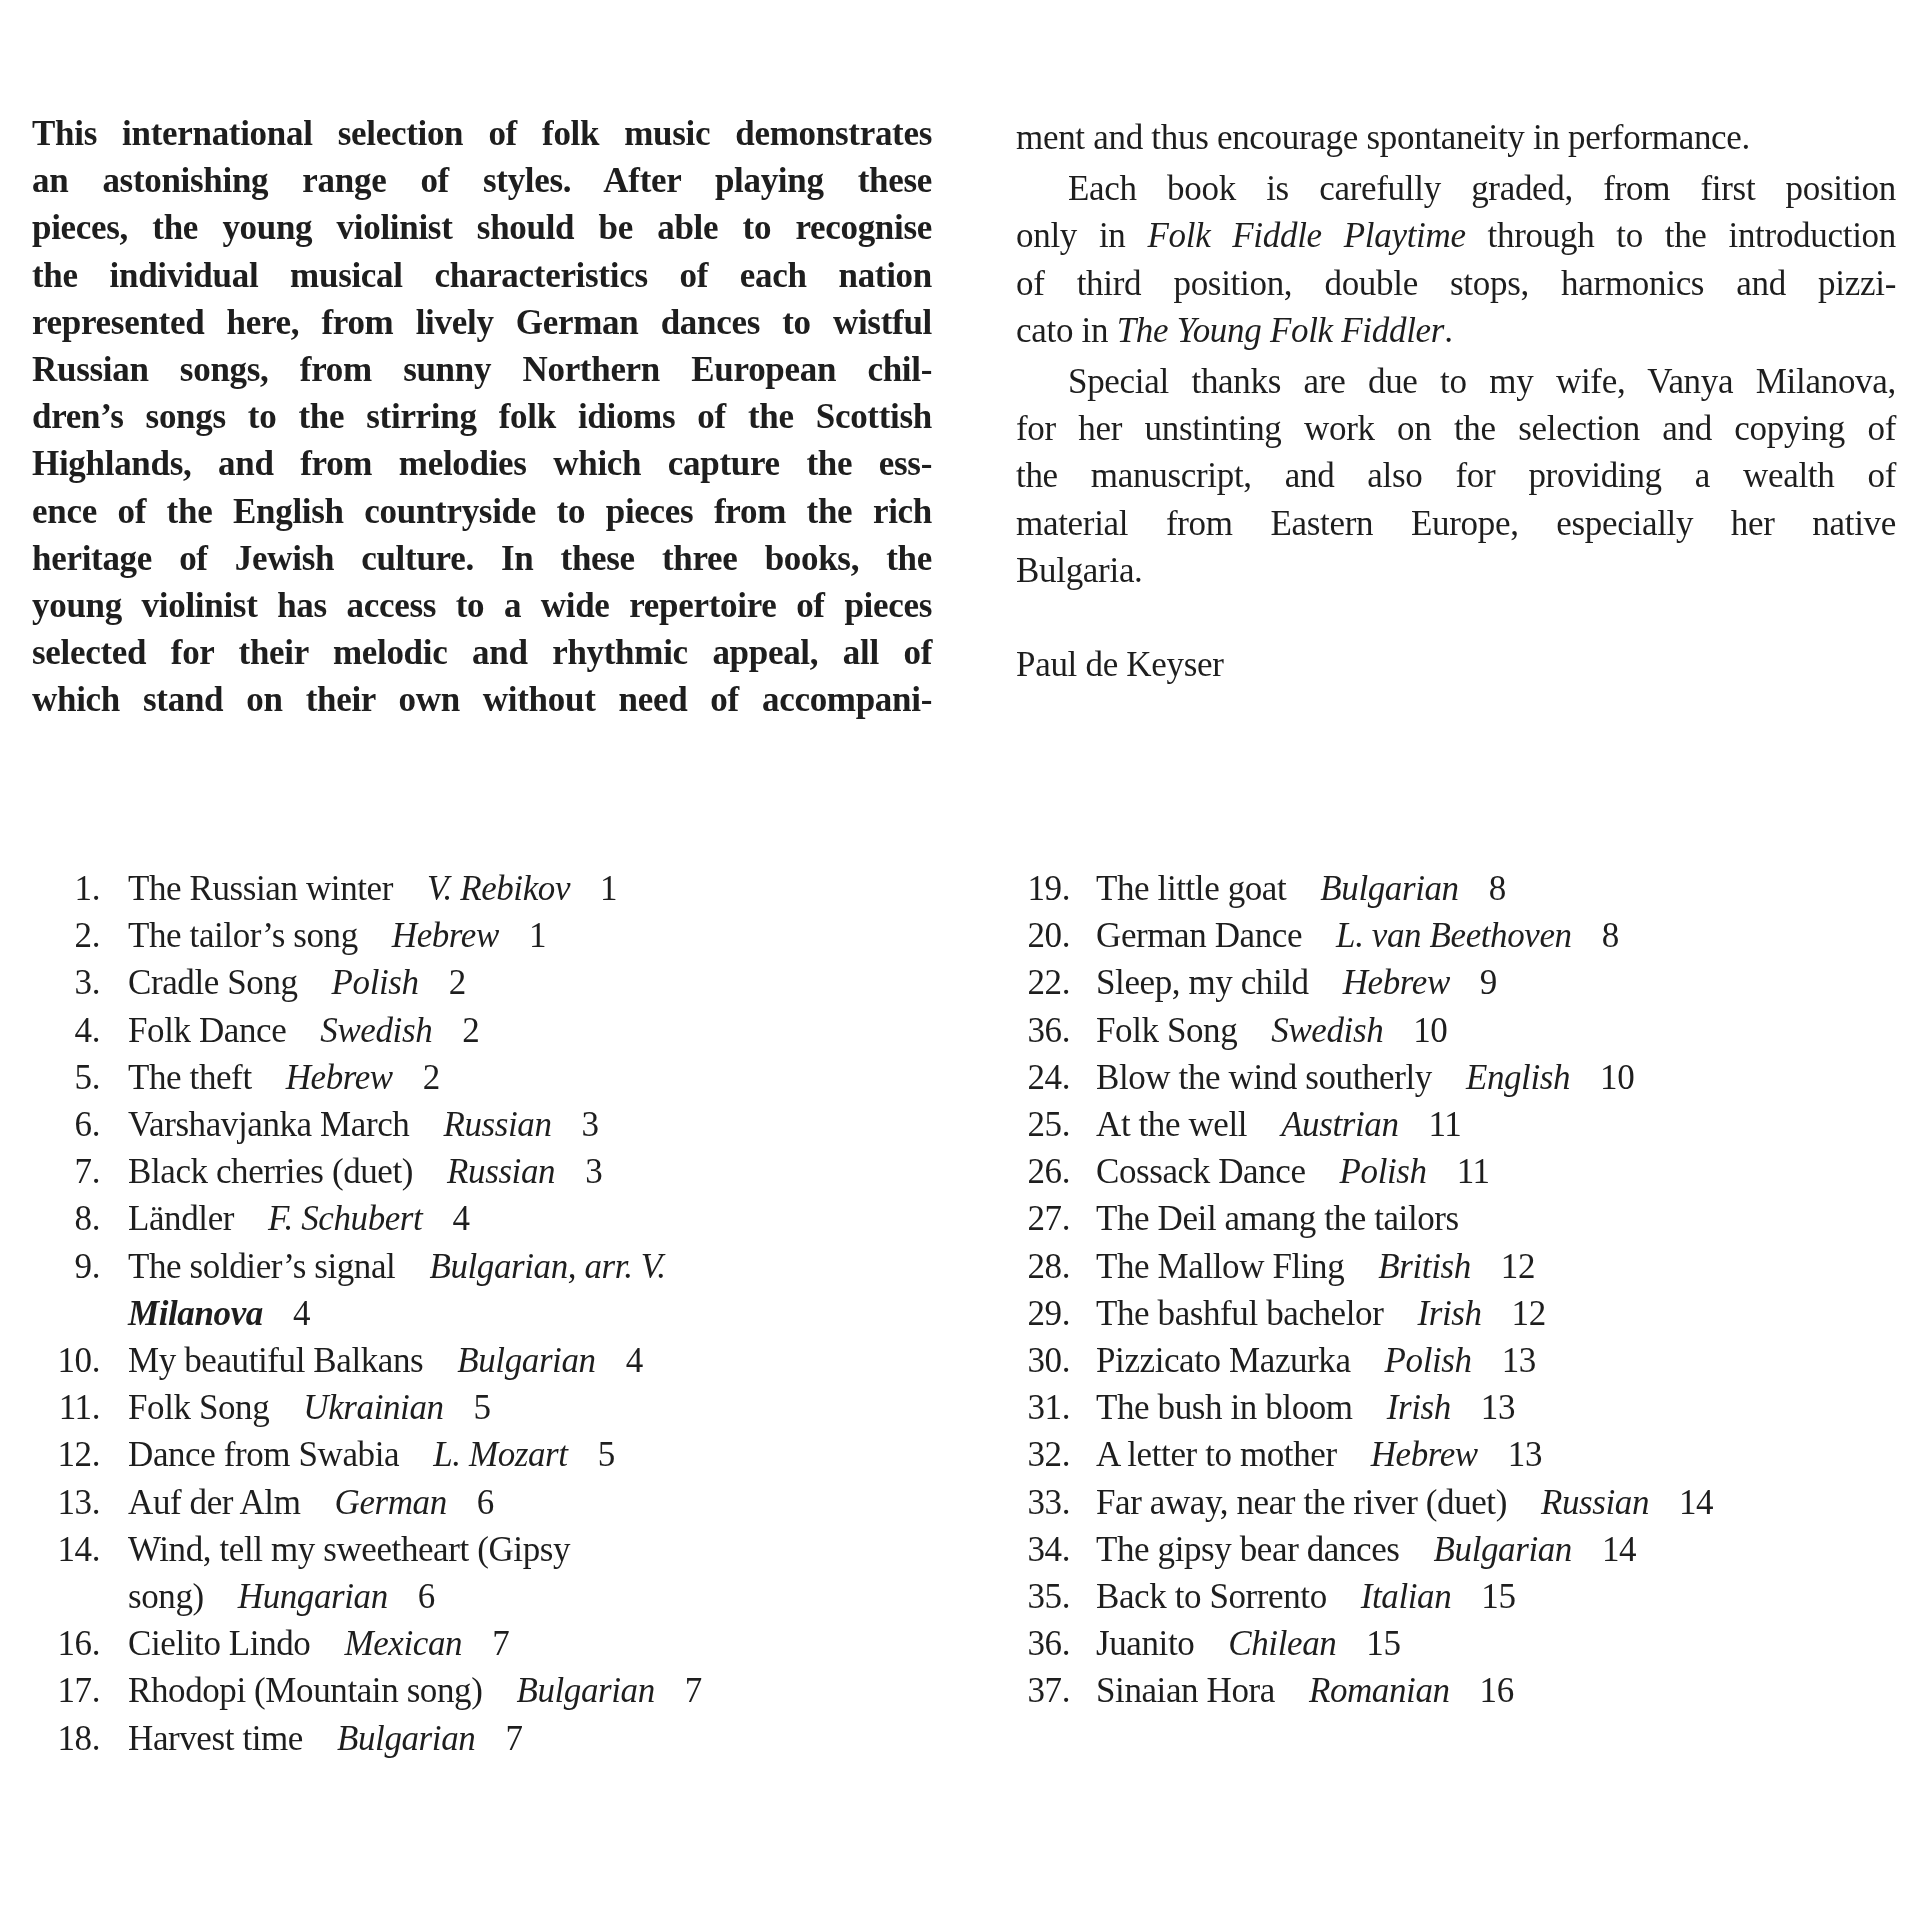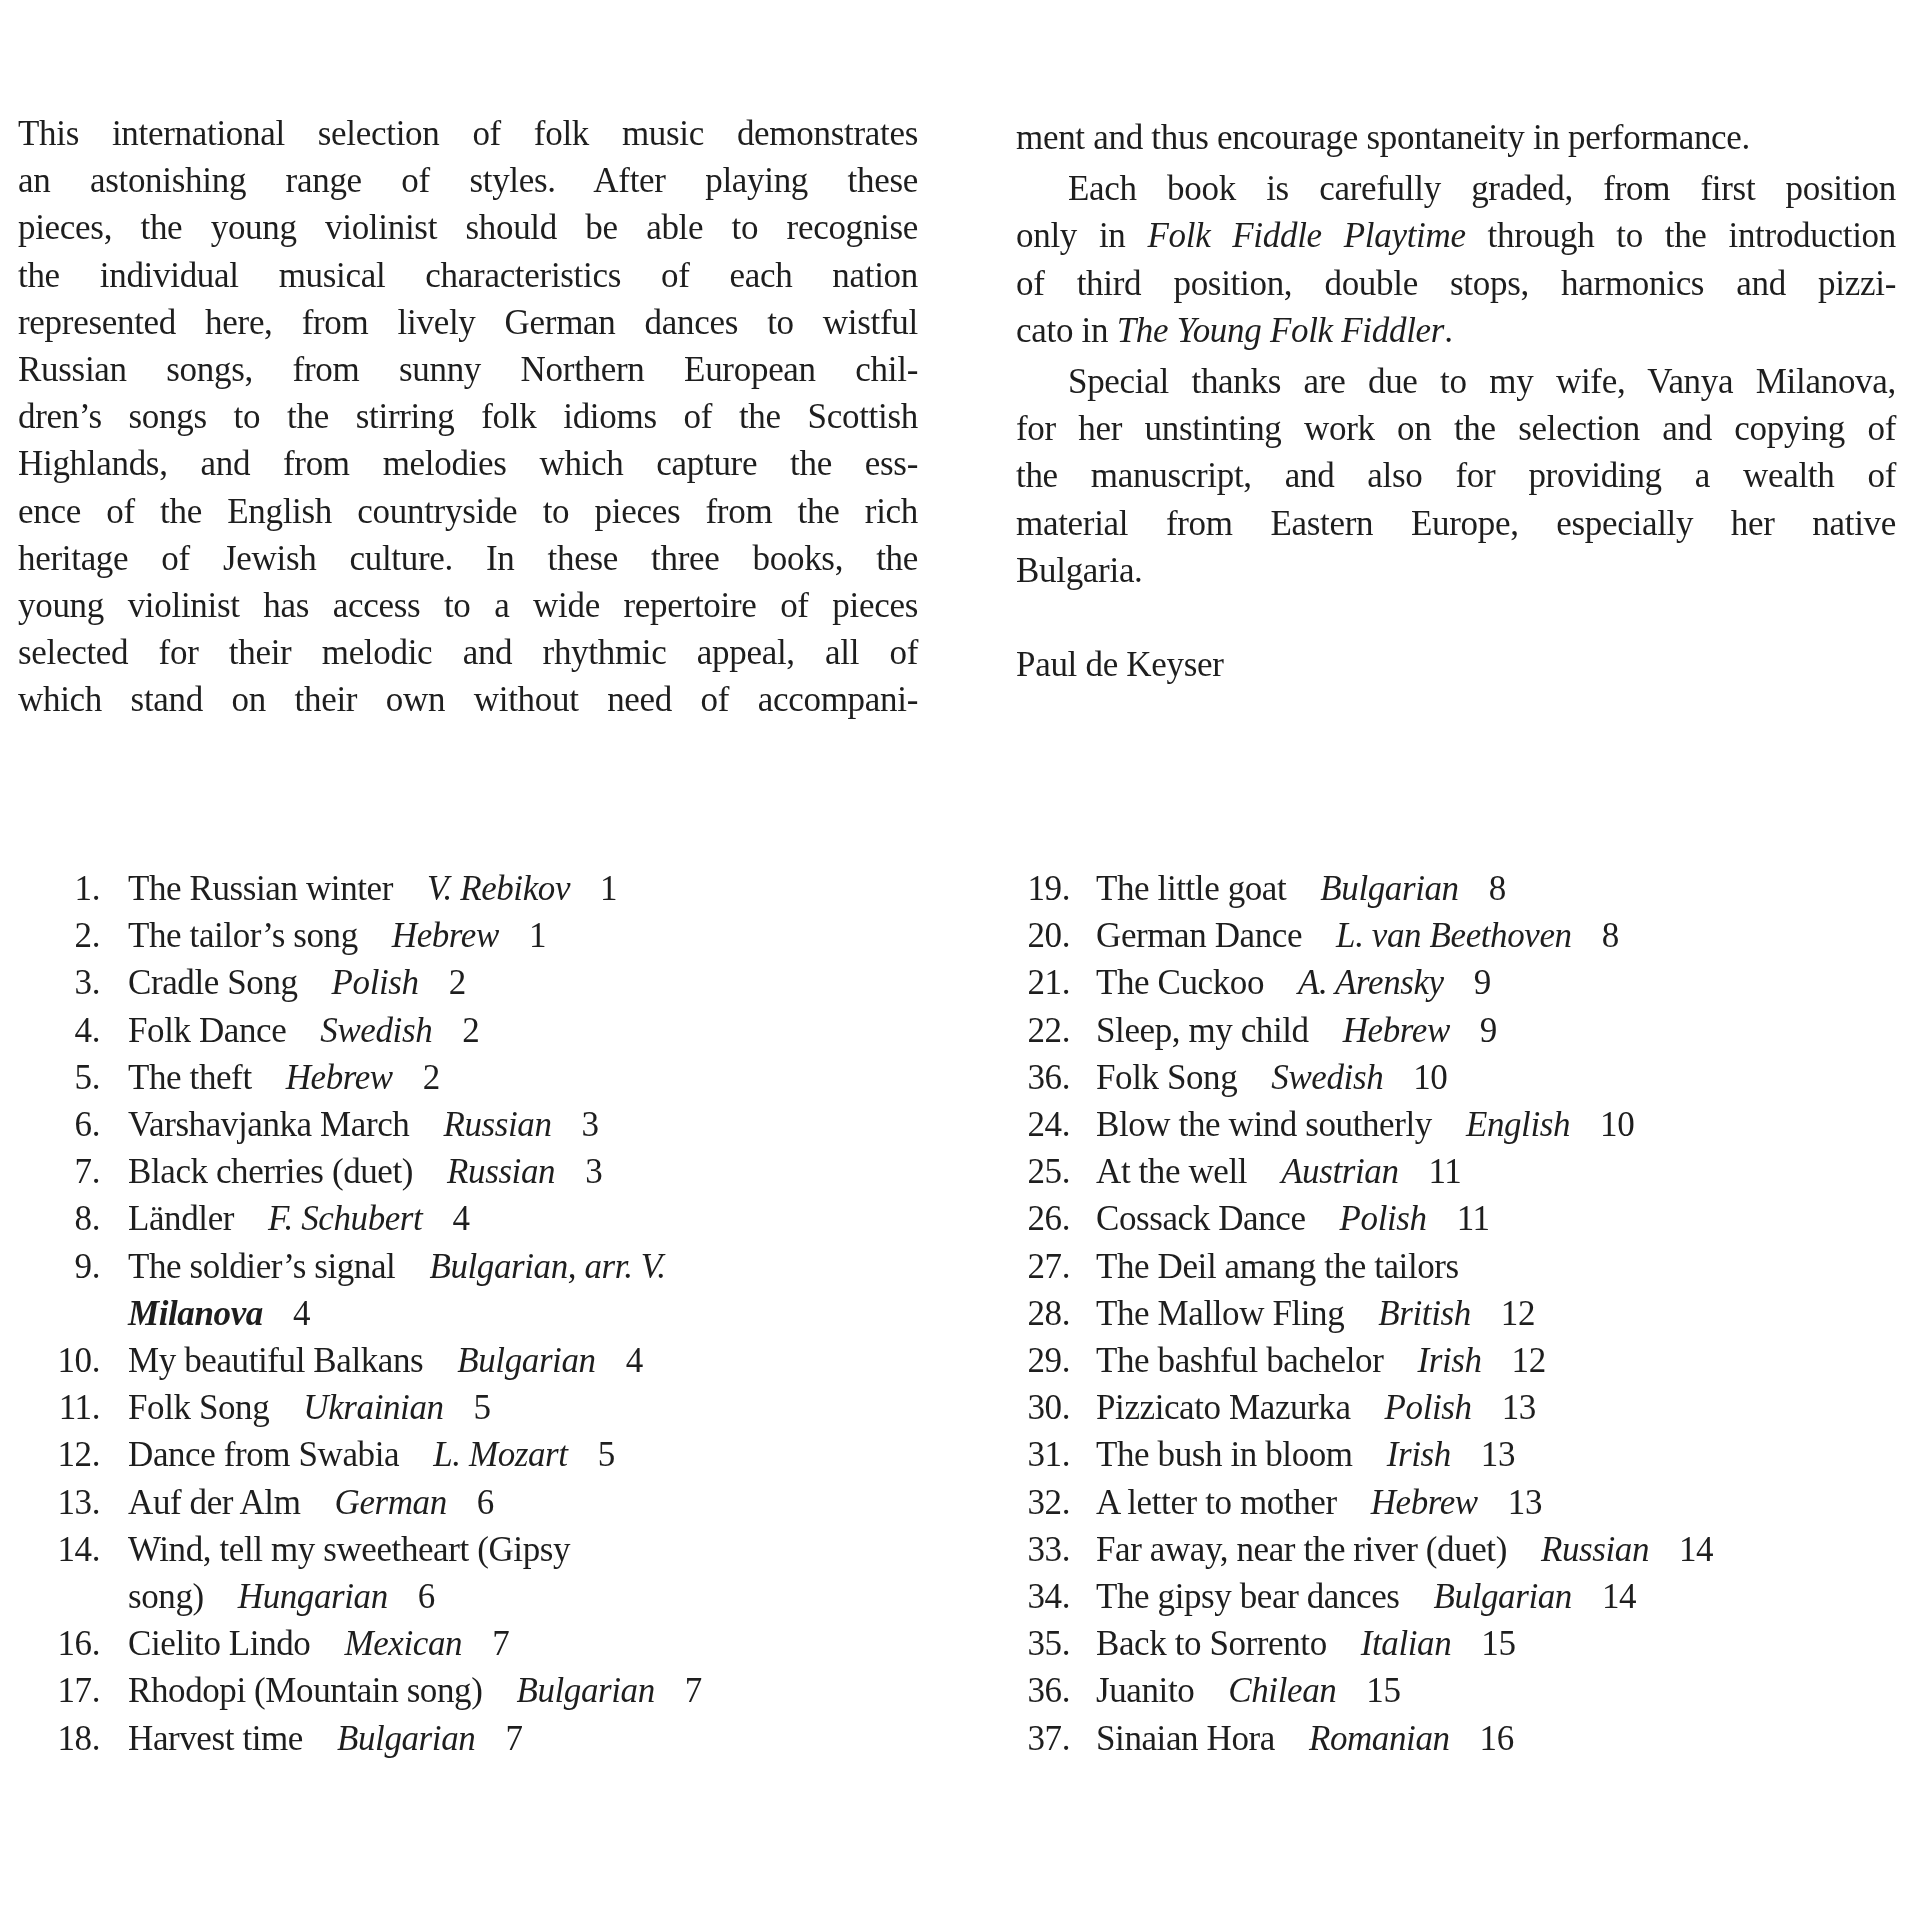--- a/index.html
+++ b/index.html
@@ -19,24 +19,25 @@
       position: absolute;
       inset: 0;
     }
     .col {
       position: absolute;
       font-size: 35px;
       line-height: 47.2px;
       letter-spacing: -0.3px;
     }
     .intro-left {
-      left: 18px;
+      left: 32px;
       top: 110px;
       width: 900px;
       text-align: justify;
+      font-weight: bold;
     }
     .intro-left p {
       margin: 0;
       text-align: justify;
       text-align-last: justify;
       hyphens: manual;
     }
     .intro-right {
       left: 1012px;
       top: 110px;
@@ -231,24 +232,20 @@
   <ul class="list list-right" id="list-right">
       <li class="entry">
         <span class="num">19.</span>
         <span class="body"><span class="title">The little goat</span><span class="origin">Bulgarian</span><span class="pg">8</span></span>
       </li>
       <li class="entry">
         <span class="num">20.</span>
         <span class="body"><span class="title">German Dance</span><span class="origin">L. van Beethoven</span><span class="pg">8</span></span>
       </li>
       <li class="entry">
-        <span class="num">21.</span>
-        <span class="body"><span class="title">The Cuckoo</span><span class="origin">A. Arensky</span><span class="pg">9</span></span>
-      </li>
-      <li class="entry">
         <span class="num">22.</span>
         <span class="body"><span class="title">Sleep, my child</span><span class="origin">Hebrew</span><span class="pg">9</span></span>
       </li>
       <li class="entry">
         <span class="num">36.</span>
         <span class="body"><span class="title">Folk Song</span><span class="origin">Swedish</span><span class="pg">10</span></span>
       </li>
       <li class="entry">
         <span class="num">24.</span>
         <span class="body"><span class="title">Blow the wind southerly</span><span class="origin">English</span><span class="pg">10</span></span>

